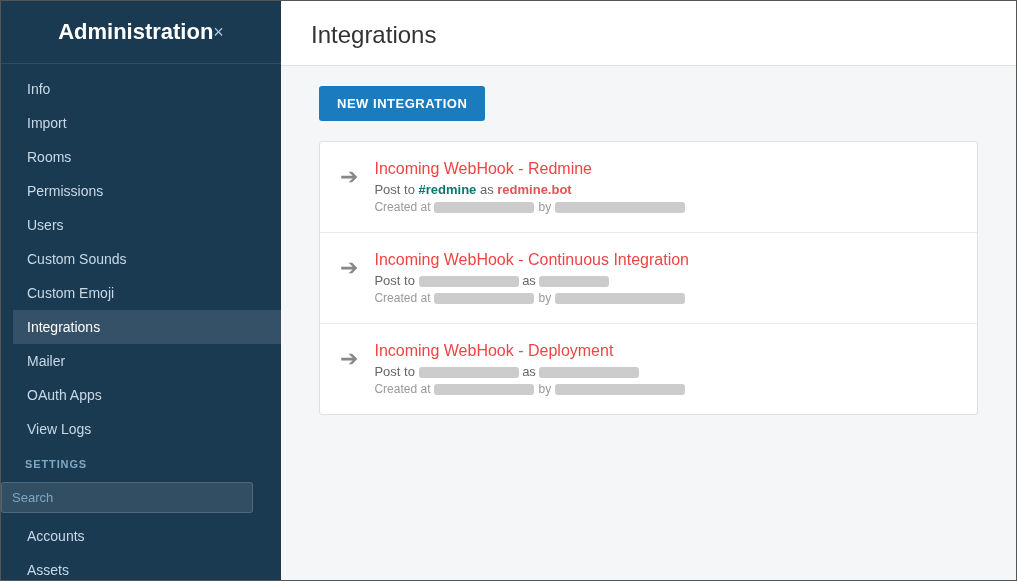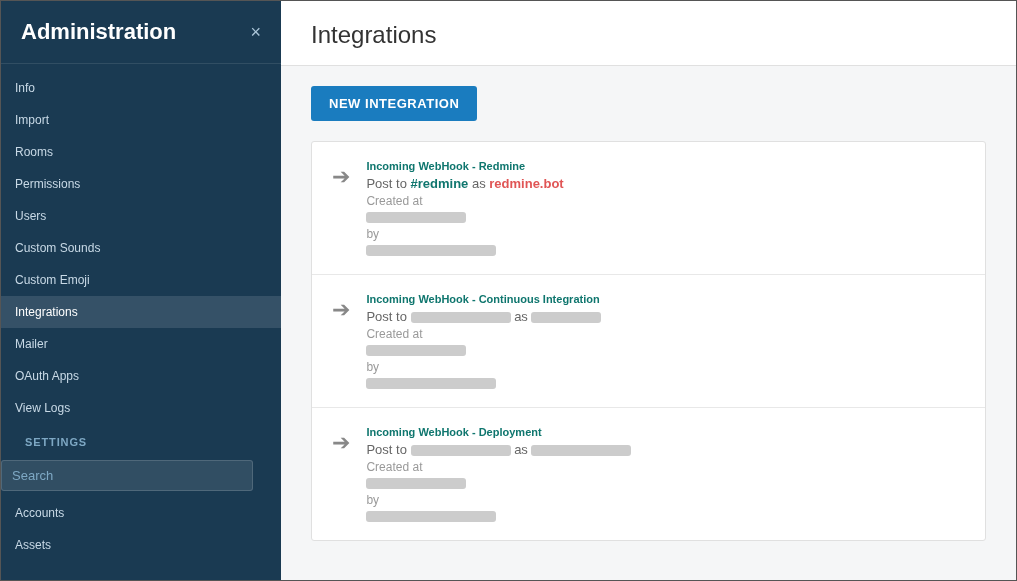--- a/index.html
+++ b/index.html
@@ -26,21 +26,21 @@
       min-width: 280px;
       background: #1a3a52;
       color: #c8d9e6;
       display: flex;
       flex-direction: column;
       overflow: hidden;
     }
     .sidebar-header {
       display: flex;
       align-items: center;
-      justify-content: space-between;
+      justify-content: center;
       padding: 18px 20px;
       border-bottom: 1px solid rgba(255,255,255,0.1);
     }
     .sidebar-title {
       color: #fff;
       font-size: 22px;
       font-weight: 600;
     }
     .sidebar-close {
       color: #aac4d8;
@@ -50,22 +50,23 @@
     .sidebar-nav {
       flex: 1;
       overflow-y: auto;
       padding: 8px 0;
     }
     .sidebar-nav a {
       display: block;
       padding: 9px 14px;
       color: #c8d9e6;
       text-decoration: none;
-      font-size: 12px;
-      cursor: pointer;
+      font-size: 14px;
+      cursor: pointer;
+      margin-left: 12px;
     }
     .sidebar-nav a.active {
       background: rgba(255,255,255,0.12);
       color: #fff;
     }
     .sidebar-settings-label {
       padding: 12px 24px 6px;
       font-size: 11px;
       font-weight: 700;
       color: #7ea8c4;
@@ -99,21 +100,21 @@
       border-bottom: 1px solid #e0e0e0;
     }
     .main-title {
       font-size: 24px;
       font-weight: 400;
       color: #333;
     }
     .main-body {
       flex: 1;
       overflow-y: auto;
-      padding: 20px 30px;
+      padding: 20px 38px;
       background: #f5f6f7;
     }
     .new-integration-btn {
       background: #1a7cbf;
       color: #fff;
       border: none;
       padding: 10px 18px;
       font-size: 13px;
       font-weight: 700;
       letter-spacing: 0.04em;
@@ -141,45 +142,44 @@
     .integration-icon {
       margin-right: 16px;
       margin-top: 4px;
       color: #888;
       font-size: 22px;
     }
     .integration-details {
       flex: 1;
     }
     .integration-name {
-      font-size: 11px;
-      font-weight: 700;
-      color: #0f766e;
+      font-size: 16px;
+      font-weight: 400;
+      color: #ef4444;
       margin-bottom: 4px;
     }
     .integration-desc {
       font-size: 13px;
       color: #666;
       margin-bottom: 3px;
     }
     .integration-desc .channel {
       color: #0f766e;
       font-weight: 600;
     }
     .integration-desc .botname {
       color: #e05555;
       font-weight: 600;
     }
     .integration-meta {
       font-size: 12px;
       color: #999;
       display: flex;
-      align-items: flex-start;
+      align-items: center;
       gap: 4px;
-      flex-direction: column;
     }
     .redacted {
       display: inline-block;
       background: #ccc;
       border-radius: 3px;
       height: 11px;
       vertical-align: middle;
     }
     .redacted-md { width: 100px; }
     .redacted-sm { width: 70px; }

